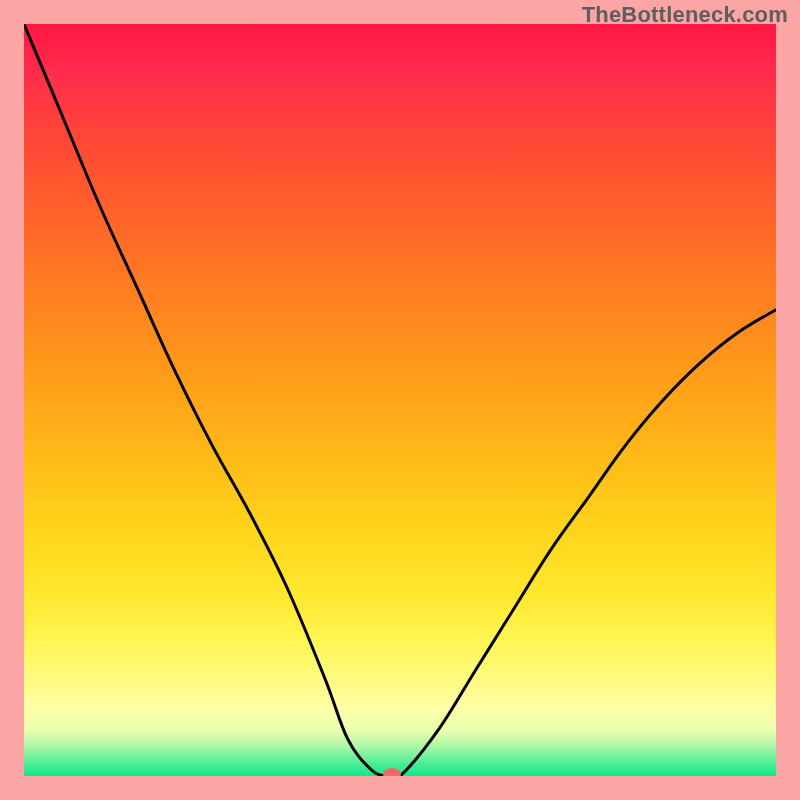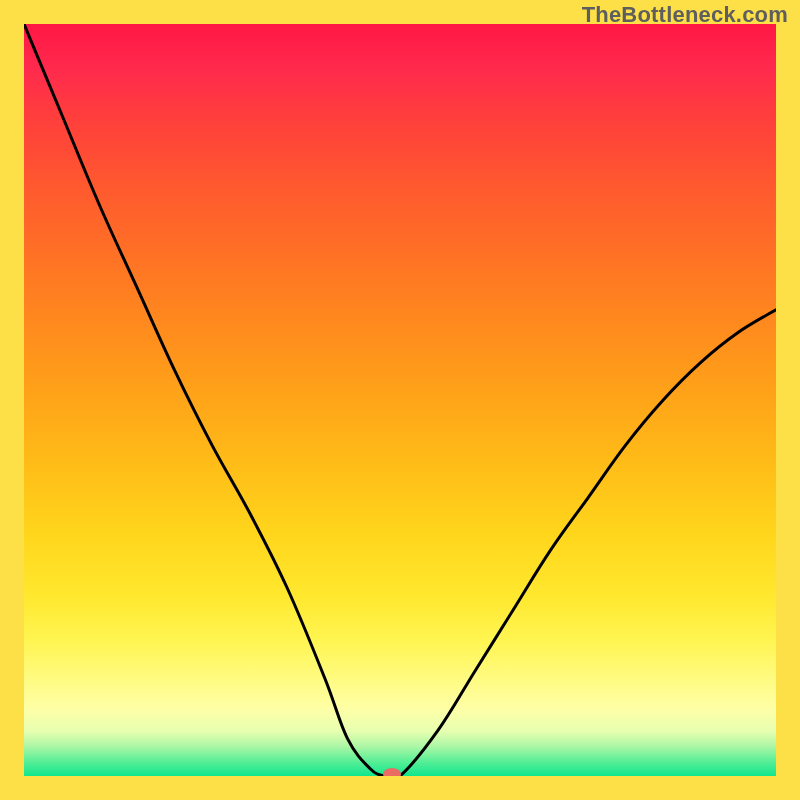--- a/index.html
+++ b/index.html
@@ -9,21 +9,21 @@
     height: 800px;
     background: #000;
     overflow: hidden;
   }
   .frame {
     position: absolute;
     left: 0;
     top: 0;
     width: 800px;
     height: 800px;
-    background: #fde047;
+    background: #fca5a5;
   }
   .plot {
     position: absolute;
     left: 24px;
     top: 24px;
     width: 752px;
     height: 752px;
     overflow: hidden;
   }
   .gradient {

